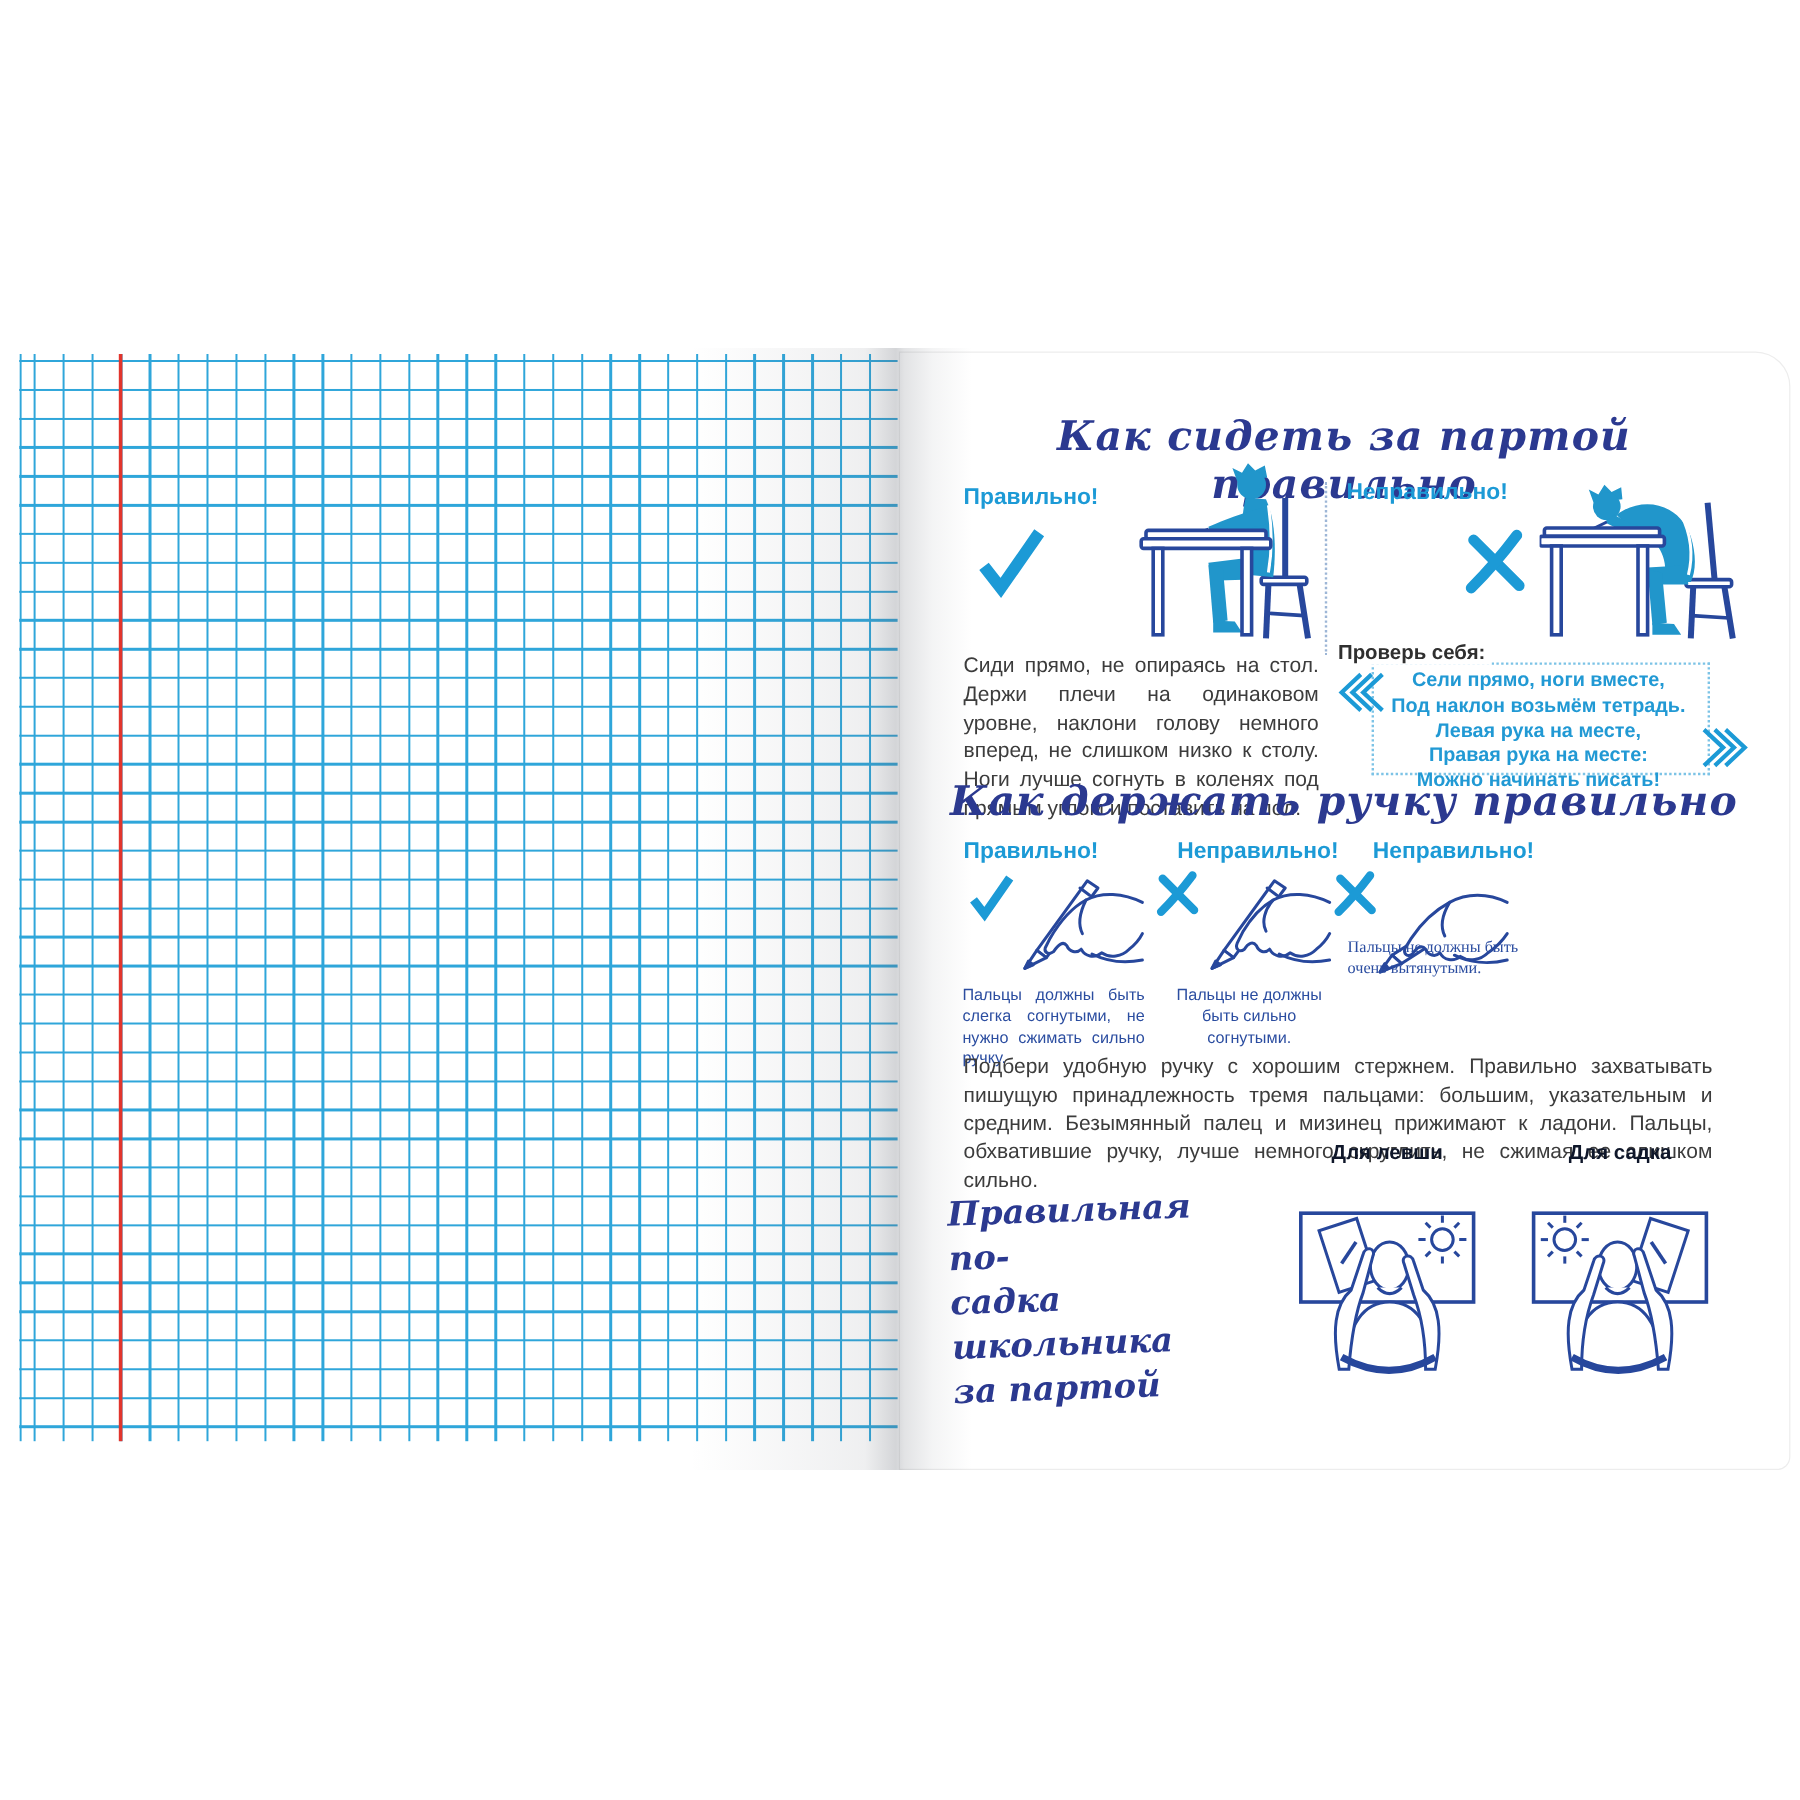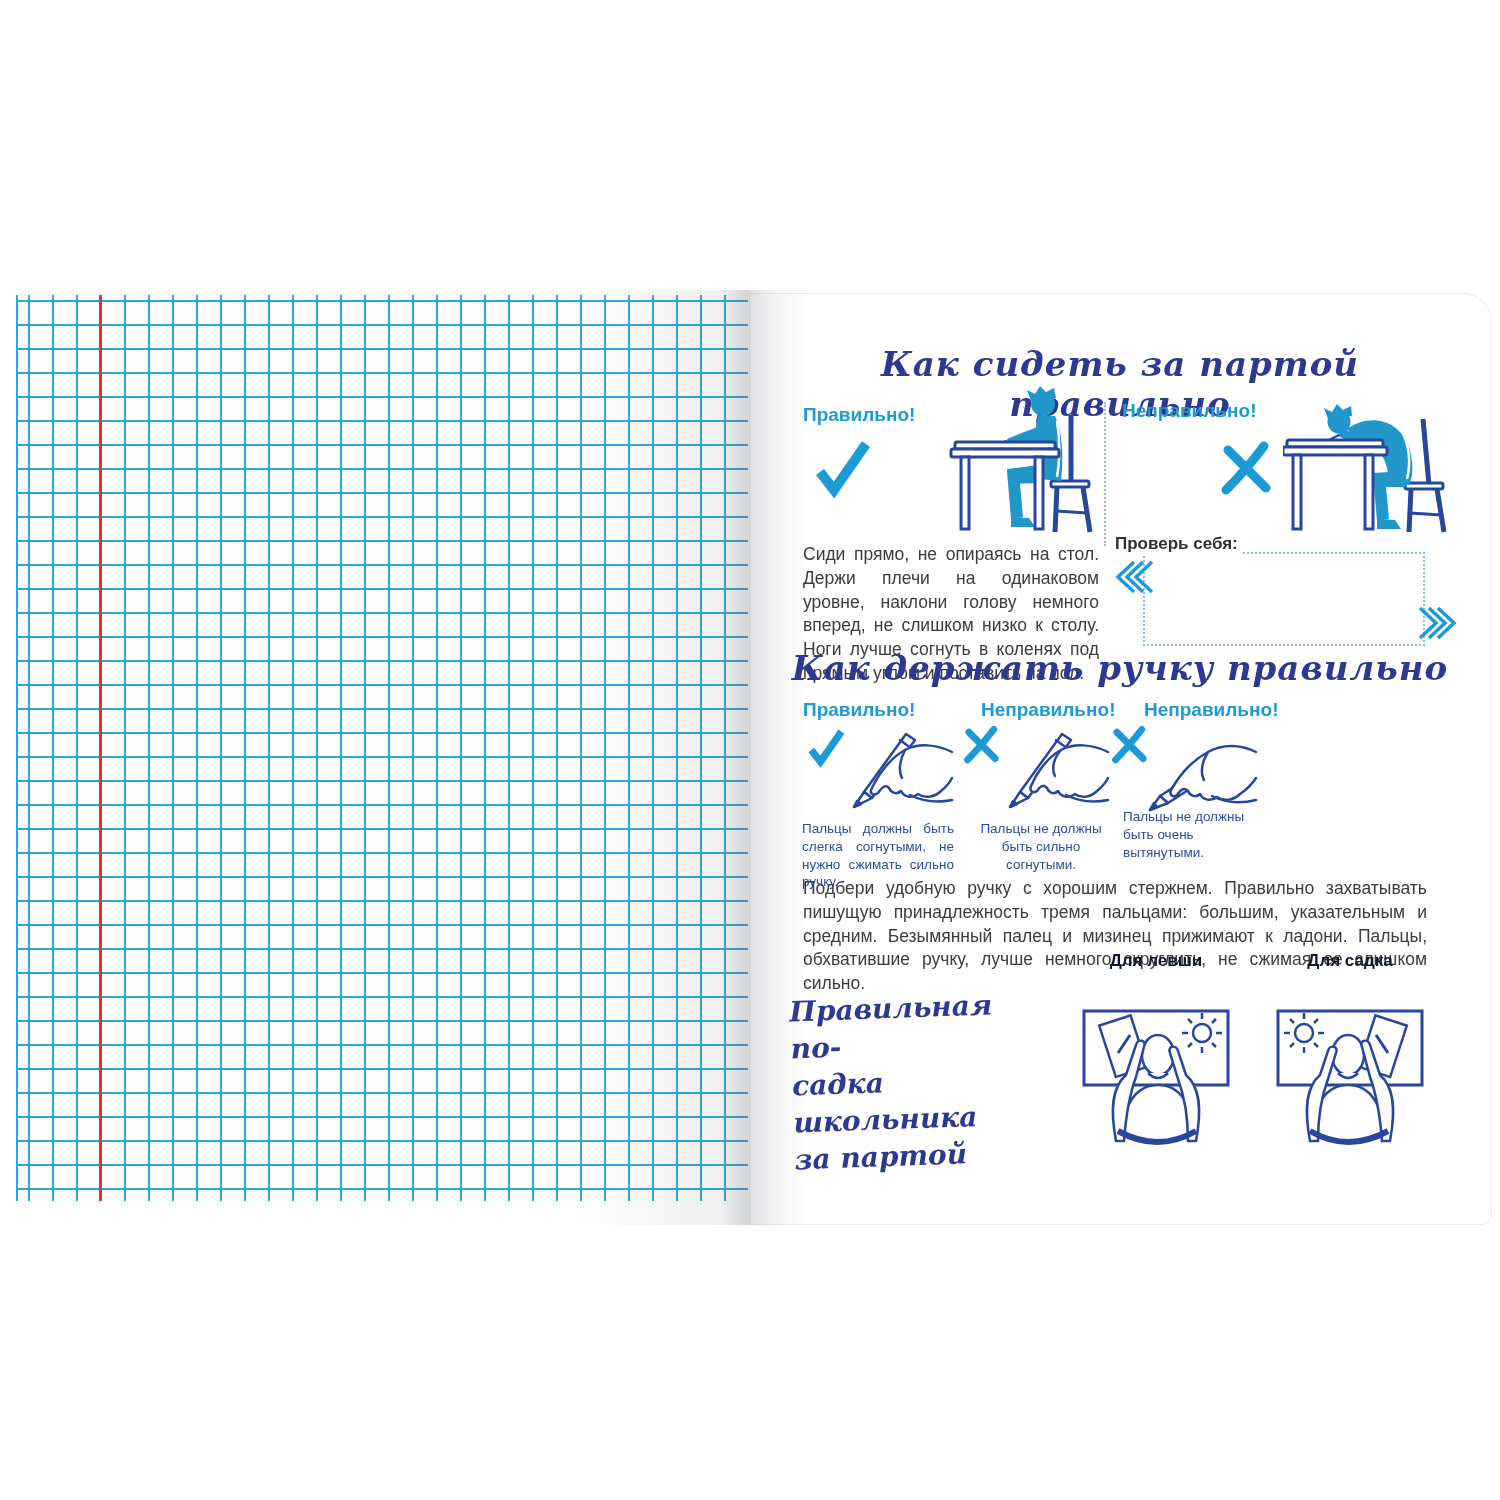--- a/index.html
+++ b/index.html
@@ -147,20 +147,27 @@
   <div class="abs" style="left:1416px;top:606px;">
     <svg width="46" height="34" viewBox="0 0 46 34">
       <g stroke="#1c9ad6" stroke-width="3.5" fill="none">
         <path d="M4,2 L20,17 L4,32"></path>
           <path d="M13,2 L29,17 L13,32"></path>
           <path d="M22,2 L38,17 L22,32"></path>
       </g>
     </svg>
   </div>
 
+  <div class="abs poem" style="left:1148px;top:557px;width:268px;">
+    <span style="display:block">Сели прямо, ноги вместе,</span>
+    <span style="display:block">Под наклон возьмём тетрадь.</span>
+    <span style="display:block">Левая рука на месте,</span>
+    <span style="display:block">Правая рука на месте:</span>
+    <span style="display:block">Можно начинать писать!</span>
+  </div>
 
   <div class="abs script title" style="left:770px;top:648px;width:700px;">Как держать ручку правильно</div>
 
   <div class="abs lbl" style="left:803px;top:699px;">Правильно!</div>
   <div class="abs lbl" style="left:981px;top:699px;">Неправильно!</div>
   <div class="abs lbl" style="left:1144px;top:699px;">Неправильно!</div>
 
   <div class="abs" style="left:806px;top:727px;">
     <svg width="42" height="42" viewBox="0 0 64 62">
       <path d="M8,34 L22,52 L54,6" fill="none" stroke="#1c9ad6" stroke-width="11"></path>
@@ -214,21 +221,21 @@
         <line x1="86" y1="34" x2="92" y2="42"></line>
         <path d="M116,30 C100,22 82,22 68,30 C55,37 44,48 36,60 L31,68 C29,73 33,76 37,73 C41,67 45,65 48,69 C50,74 56,76 60,72 C63,78 71,80 77,75 C84,80 94,78 100,72 C106,68 112,62 116,56" fill="#fff"></path>
         <path d="M68,30 C62,40 60,50 64,58" fill="none"></path>
         <path d="M116,78 C100,82 84,80 72,74" fill="none"></path>
       </g>
     </svg>
   </div>
 
   <div class="abs cap" style="left:802px;top:820px;width:152px;text-align:justify;">Пальцы должны быть слегка согнутыми, не нужно сжимать сильно ручку.</div>
   <div class="abs cap" style="left:967px;top:820px;width:148px;text-align:center;">Пальцы не должны быть сильно согнутыми.</div>
-  <div class="abs cap" style="left:1123px;top:808px;width:150px;">Пальцы не должны быть очень вытянутыми.</div>
+  <div class="abs cap" style="left:1123px;top:780px;width:150px;font-family:Liberation Serif, serif;">Пальцы не должны быть очень вытянутыми.</div>
 
   <div class="abs body-txt" style="left:803px;top:877px;width:624px;">Подбери удобную ручку с хорошим стержнем. Правильно захватывать пишущую принадлежность тремя пальцами: большим, указательным и средним. Безымянный палец и мизинец прижимают к ладони. Пальцы, обхватившие ручку, лучше немного скруглить, не сжимая ее слишком сильно.</div>
 
   <div class="abs script note" style="left:792px;top:990px;width:255px;">
     <span style="display:block">Правильная по-</span>
     <span style="display:block">садка школьника</span>
     <span style="display:block">за партой</span>
   </div>
 
   <div class="abs sub-lbl" style="left:1080px;top:951px;width:152px;">Для левши</div>

